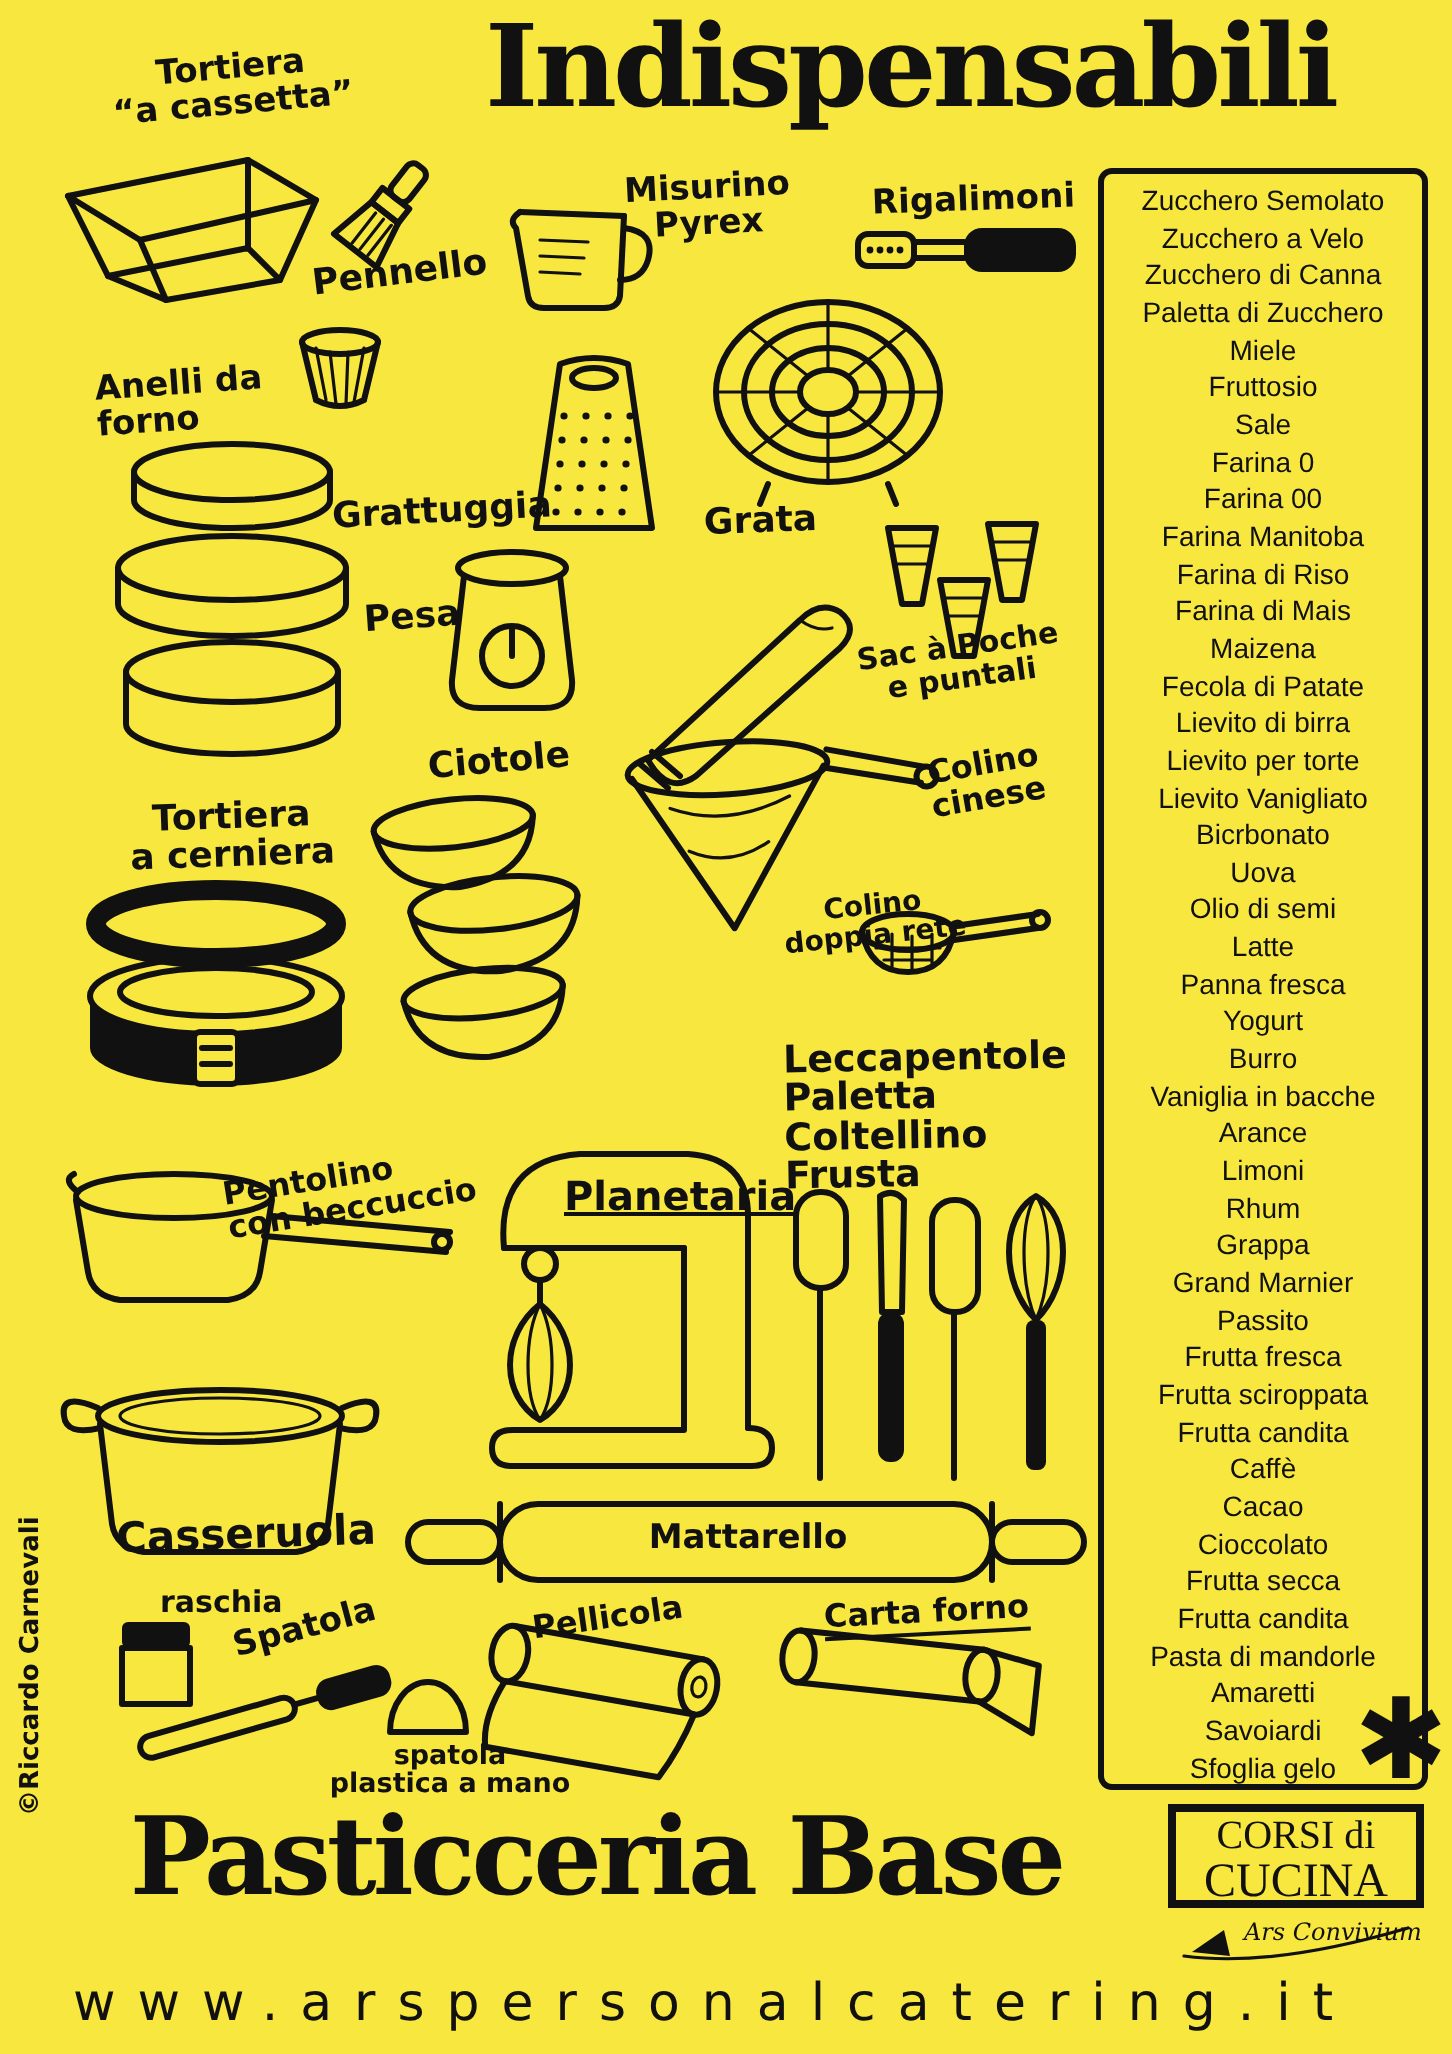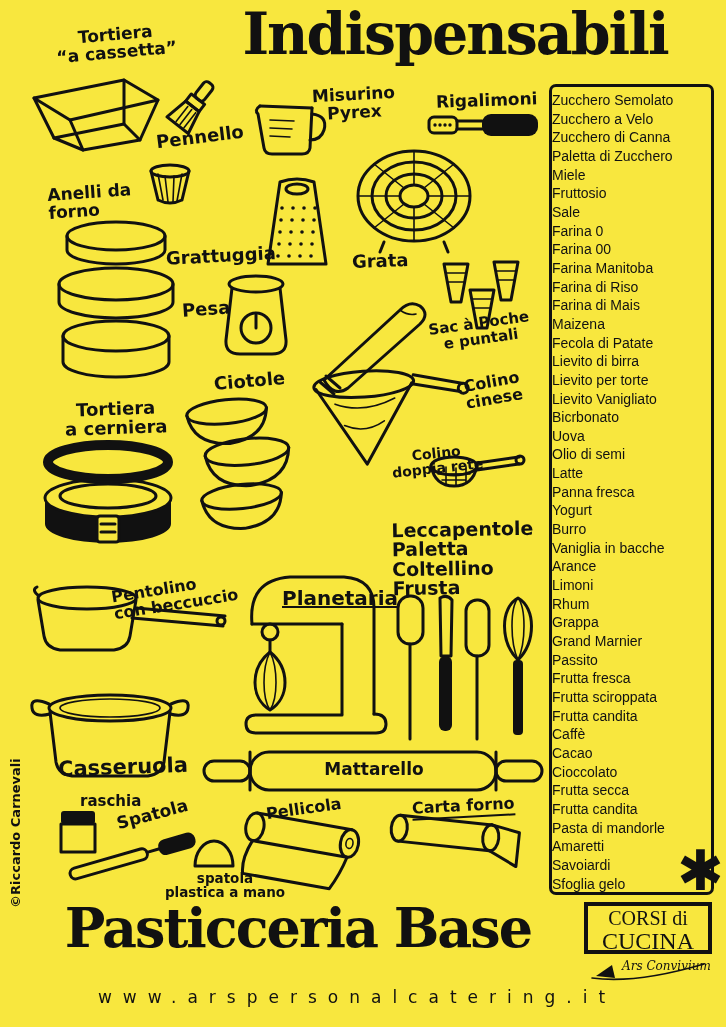--- a/index.html
+++ b/index.html
@@ -11,34 +11,34 @@
   .title {
     position:absolute; left:190px; top:0px; width:530px; text-align:center;
     font-family:"DejaVu Serif", serif; font-weight:bold; font-size:57px; letter-spacing:-2px;
   }
   .footer-title {
     position:absolute; left:18px; top:896px; width:560px; text-align:center;
     font-family:"DejaVu Serif", serif; font-weight:bold; font-size:54px; letter-spacing:-2px;
   }
   .website {
     position:absolute; left:0; top:987px; width:714px; text-align:center;
-    font-size:17px; letter-spacing:11px; font-weight:400;
+    font-size:26px; letter-spacing:11px; font-weight:400;
   }
   .credit {
     position:absolute; left:8px; top:908px; width:196px; height:15px;
     transform:rotate(-90deg); transform-origin:0 0;
     font-size:13px; font-weight:bold; white-space:nowrap;
   }
   .ing-box {
     position:absolute; left:549px; top:84px; width:165px; height:811px;
     border:3px solid #111; border-radius:7px; box-sizing:border-box; padding-top:4px;
     background:transparent;
   }
   .ingredient {
-    text-align:left; font-size:14px; line-height:18.65px;
+    text-align:center; font-size:14px; line-height:18.65px;
     font-family:"Liberation Sans", sans-serif;
   }
   .asterisk {
     position:absolute; left:677px; top:838px; font-size:56px; font-weight:bold; z-index:6;
   }
   .corsi-box {
     position:absolute; left:584px; top:902px; width:128px; height:52px;
     border:4px solid #111; box-sizing:border-box; text-align:center;
     font-family:"Liberation Serif", serif;
   }

